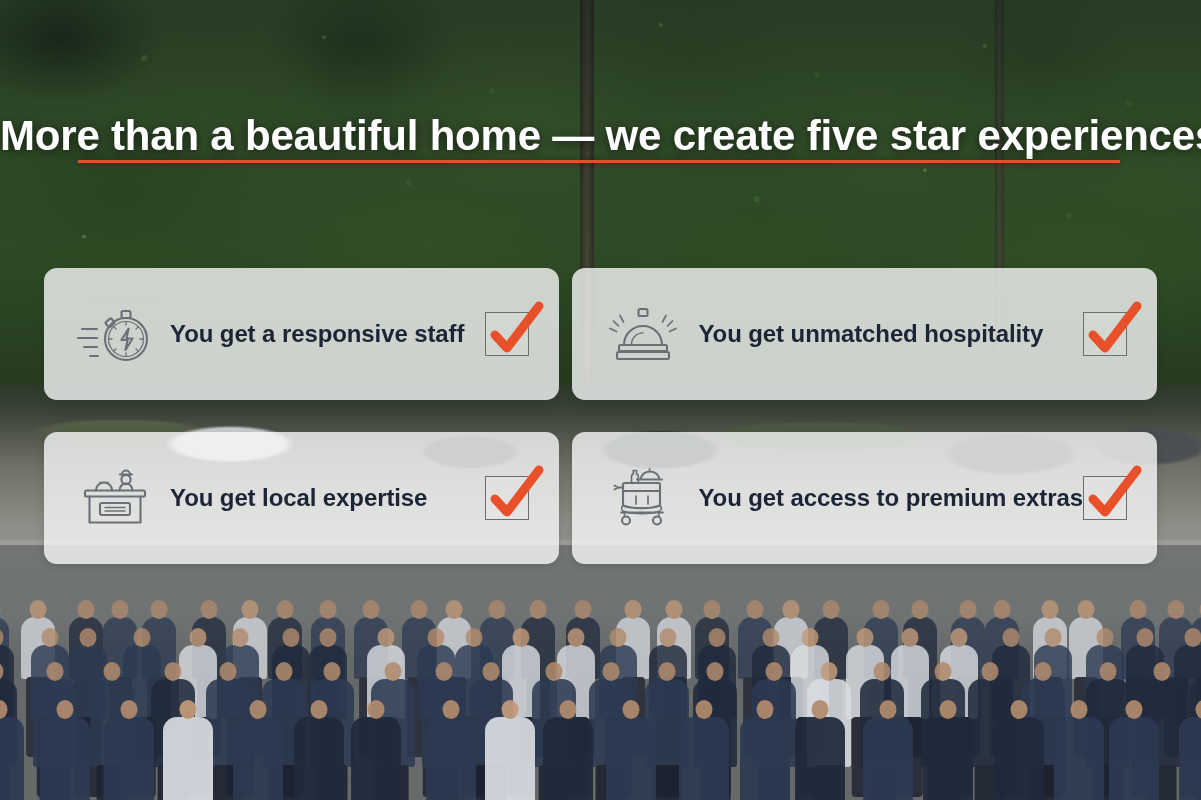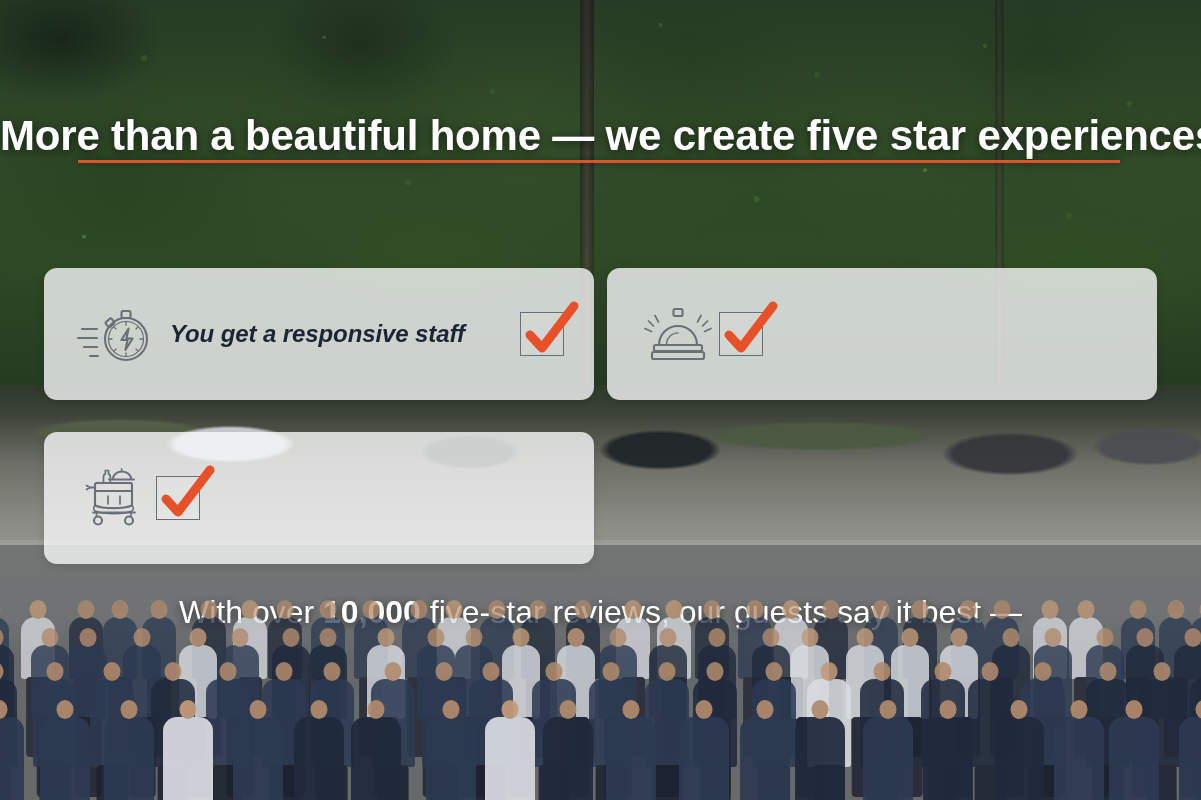--- a/index.html
+++ b/index.html
@@ -172,21 +172,20 @@
   }
   .card-icon svg { display: block; }
   .card-label {
     flex: 1 1 auto;
     color: #1b2536;
     font-size: 24px;
     font-weight: 700;
     letter-spacing: -0.1px;
     padding-left: 14px;
     white-space: nowrap;
-    font-style: italic;
   }
   .checkbox {
     position: relative;
     width: 44px; height: 44px;
     flex: 0 0 44px;
     border: 1.5px solid #6a6f74;
     background: rgba(255,255,255,0.10);
     margin-right: 8px;
   }
   .checkbox .tick {
@@ -358,54 +357,77 @@
         <div class="card-icon">
           <svg width="78" height="66" viewBox="0 0 78 66" fill="none" stroke="#6b7076" stroke-width="2.1" stroke-linecap="round" stroke-linejoin="round">
             <rect x="34.5" y="8" width="9" height="7" rx="1.6"></rect>
             <path d="M20 44c0-10.5 8.5-19 19-19s19 8.5 19 19"></path>
             <path d="M27.5 43.5c0-6.4 5.2-11.6 11.6-11.6" stroke-width="1.4"></path>
             <rect x="15" y="44" width="48" height="6" rx="1.6"></rect>
             <rect x="13" y="51" width="52" height="7" rx="1.8"></rect>
             <path d="M16 14.5 19.5 21M9.5 20l5 5M6 27.5l6.5 3M62 14.5 58.5 21M68.5 20l-5 5M72 27.5l-6.5 3" stroke-width="1.7"></path>
           </svg>
         </div>
+        <div class="card-label">You get unmatched hospitality</div>
         <div class="checkbox">
           <svg class="tick" viewBox="0 0 62 62" fill="none">
             <path d="M11 32 L23 45 L55 3" stroke="#e8502a" stroke-width="9" stroke-linecap="round" stroke-linejoin="round"></path>
           </svg>
         </div>
       </div>
 
+      <div class="card">
+        <div class="card-icon">
+          <svg width="78" height="66" viewBox="0 0 78 66" fill="none" stroke="#6b7076" stroke-width="2.1" stroke-linecap="round" stroke-linejoin="round">
+            <rect x="9" y="25.5" width="60" height="6" rx="1.6"></rect>
+            <path d="M13.5 31.5v26h51v-26"></path>
+            <rect x="24" y="38" width="30" height="12" rx="2"></rect>
+            <path d="M29 42.5h20M29 46h20" stroke-width="1.5"></path>
+            <path d="M20 25.5c0-4.4 3.6-8 8-8s8 3.6 8 8"></path>
+            <path d="M24 17.5h8" stroke-width="1.6"></path>
+            <circle cx="50" cy="14.5" r="4.6"></circle>
+            <path d="M43.5 25.5c0-4 2.9-7 6.5-7s6.5 3 6.5 7"></path>
+            <path d="M44 9.5h12" stroke-width="2"></path>
+            <path d="M46 9.5c0-2.2 1.8-4 4-4s4 1.8 4 4" stroke-width="1.8"></path>
+          </svg>
+        </div>
+        <div class="card-label">You get local expertise</div>
+        <div class="checkbox">
+          <svg class="tick" viewBox="0 0 62 62" fill="none">
+            <path d="M11 32 L23 45 L55 3" stroke="#e8502a" stroke-width="9" stroke-linecap="round" stroke-linejoin="round"></path>
+          </svg>
+        </div>
+      </div>
 
       <div class="card">
         <div class="card-icon">
           <svg width="78" height="66" viewBox="0 0 78 66" fill="none" stroke="#6b7076" stroke-width="2.1" stroke-linecap="round" stroke-linejoin="round">
             <path d="M37 14c0-4 3.6-7.5 9-7.5s9 3.5 9 7.5"></path>
             <path d="M45.6 6.2v-2.4" stroke-width="1.6"></path>
             <path d="M33 14.5h25" stroke-width="2"></path>
             <path d="M27.5 18v-6.5c0-1.4.8-2.2 1.8-2.6V5.5h3.2v3.4c1 .4 1.8 1.2 1.8 2.6V18" stroke-width="1.7"></path>
             <rect x="19" y="18" width="37" height="8" rx="1.6"></rect>
             <path d="M14 22.5h5" stroke-width="2"></path>
             <path d="M10.5 20.5 14 22.5l-3.5 2" stroke-width="1.8"></path>
             <path d="M19 26v14.5c8 3.5 29 3.5 37 0V26"></path>
             <path d="M19 40.5c-1.8 1.6-1.8 4 0 5.5 8 3.5 29 3.5 37 0 1.8-1.6 1.8-3.9 0-5.5" stroke-width="1.6"></path>
             <path d="M32 31v8M44 31v8" stroke-width="1.7"></path>
             <path d="M17 47.5h42" stroke-width="1.8"></path>
             <path d="M20.5 47.5v4M55 47.5v4" stroke-width="1.6"></path>
             <circle cx="22" cy="55.5" r="4"></circle>
             <circle cx="53" cy="55.5" r="4"></circle>
           </svg>
         </div>
+        <div class="card-label">You get access to premium extras</div>
         <div class="checkbox">
           <svg class="tick" viewBox="0 0 62 62" fill="none">
             <path d="M11 32 L23 45 L55 3" stroke="#e8502a" stroke-width="9" stroke-linecap="round" stroke-linejoin="round"></path>
           </svg>
         </div>
       </div>
 
     </div>
 
     <div class="closing">
-      <span class="closing-line"><span>With over </span><span class="num">10,000</span><span> five-star reviews, our guests say it best —</span></span>
     </div>
 
   </div>
 </div>
 
 </body></html>

